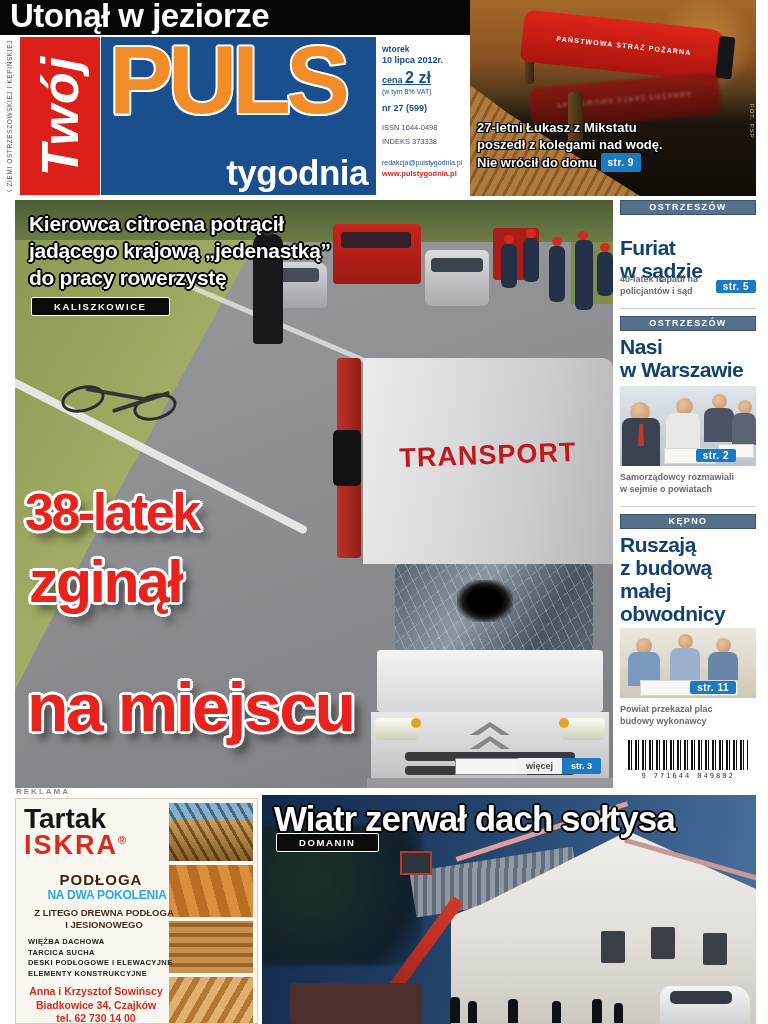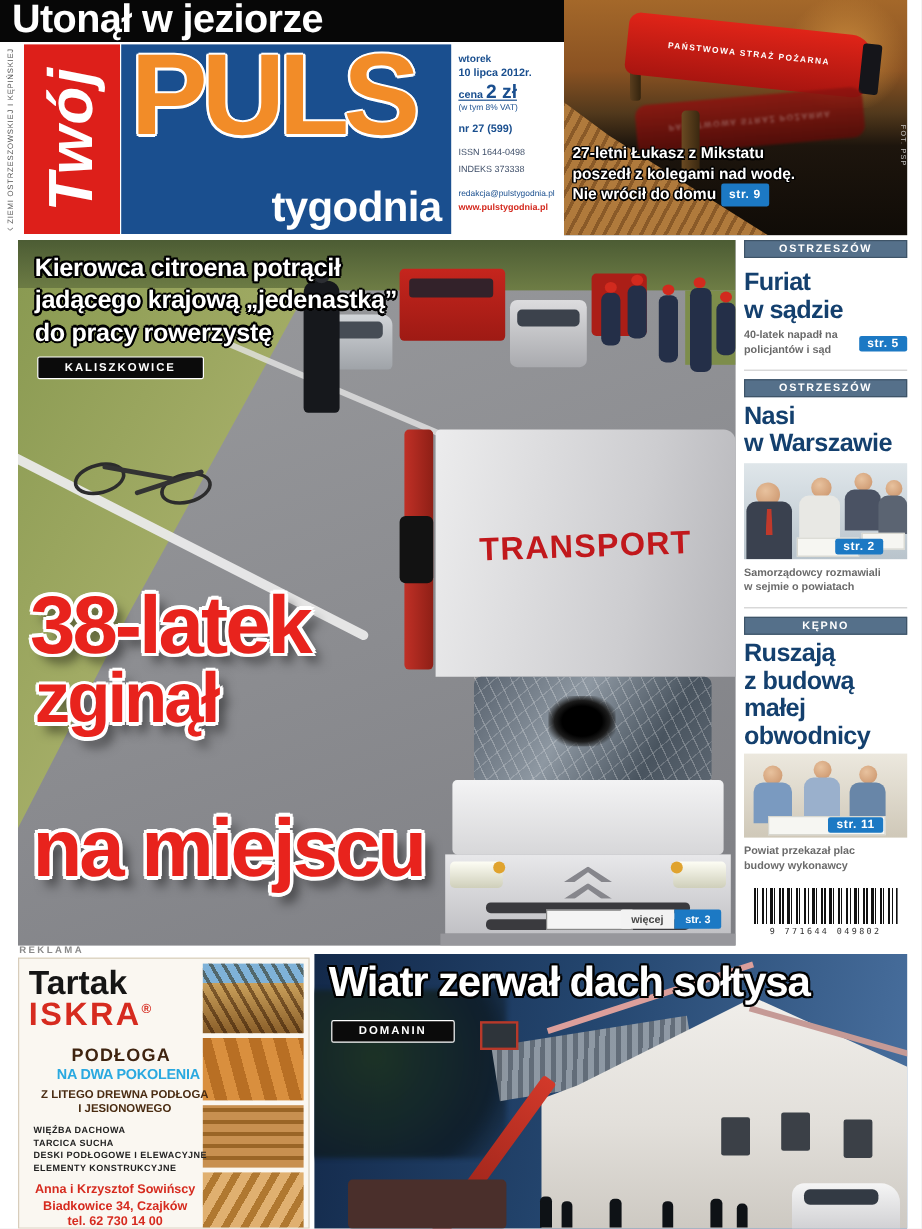--- a/index.html
+++ b/index.html
@@ -133,21 +133,21 @@
   .van-bumper{position:absolute;left:30px;top:420px;width:246px;height:10px;background:#97979c;}
   .van-plate{position:absolute;left:118px;top:400px;width:70px;height:15px;background:#f4f4f4;
       border:1px solid #888;}
 
   .kicker{left:14px;top:10px;}
   .kicker div{color:#fff;font-size:21px;font-weight:800;line-height:27px;letter-spacing:-.3px;}
   .loc-badge{display:inline-block;background:#0b0b0b;color:#fff;font-size:9.5px;font-weight:bold;
       letter-spacing:1.6px;padding:3px 22px;border:1px solid #fff;border-radius:2px;}
   .mp-badge-pos{left:16px;top:96px;}
   .bigred{color:#e8231d;font-weight:800;letter-spacing:-2.5px;white-space:nowrap;}
-  .br1{left:10px;top:282px;font-size:68px;}
+  .br1{left:10px;top:282px;font-size:52px;}
   .br2{left:14px;top:348px;font-size:59px;}
   .br3{left:12px;top:468px;font-size:68px;}
   .more-badge{right:12px;bottom:14px;display:flex;}
   .more-white{background:#f2f2f2;color:#444;font-size:9px;font-weight:bold;padding:3px 9px;border-radius:2px 0 0 2px;}
   .more-blue{background:#1c79c4;color:#fff;font-size:9px;font-weight:bold;padding:3px 9px;border-radius:0 2px 2px 0;}
 
   
   .sidebar{left:620px;top:200px;width:136px;height:588px;}
   .tag-bar{position:absolute;left:0;width:136px;height:15px;background:#55708a;border:1px solid #3e5468;
       box-sizing:border-box;color:#fff;font-size:9px;font-weight:bold;letter-spacing:1.4px;
@@ -209,21 +209,21 @@
   .hwin{position:absolute;width:24px;height:32px;background:#3b4047;border-radius:2px;}
   .boom{left:96px;top:74px;width:13px;height:160px;border-radius:3px;transform:rotate(36deg);
       transform-origin:bottom center;background:linear-gradient(180deg,#d2392a,#8e1f16);}
   .basket{left:138px;top:56px;width:28px;height:20px;background:#2e343a;border:2px solid #b8392a;}
   .truck-base{left:28px;top:188px;width:132px;height:41px;border-radius:4px;background:#4a2f2b;}
   .psil{position:absolute;border-radius:4px 4px 0 0;background:#0e1216;}
   .white-car{right:6px;bottom:-4px;width:90px;height:42px;border-radius:10px 16px 3px 3px;
       background:linear-gradient(180deg,#f5f5f5,#cdcdd0);}
   .white-car .win{position:absolute;left:10px;top:5px;width:62px;height:13px;background:#333a44;border-radius:5px;}
   .wind-headline{left:12px;top:4px;color:#fff;font-size:35px;font-weight:800;letter-spacing:-1px;white-space:nowrap;}
-  .wind-badge-pos{left:14px;top:54px;}
+  .wind-badge-pos{left:14px;top:37px;}
 </style>
 </head>
 <body>
 
 <div class="page">
 
   <div class="abs top-banner">
     <span class="banner-text">Utonął w jeziorze</span>
   </div>
 
@@ -340,21 +340,21 @@
 
     <div class="abs more-badge">
       <span class="more-white">więcej</span>
       <span class="more-blue">str. 3</span>
     </div>
   </div>
 
   <div class="abs sidebar">
 
     <div class="tag-bar" style="top:0;">OSTRZESZÓW</div>
-    <div class="abs sb-headline" style="left:0;top:24px;">
+    <div class="abs sb-headline" style="left:0;top:36px;">
       <div>Furiat</div>
       <div>w sądzie</div>
     </div>
     <div class="abs sb-caption" style="left:0;top:74px;width:92px;">
       <div>40-latek napadł na</div>
       <div>policjantów i sąd</div>
     </div>
     <span class="badge-blue abs" style="right:0;top:80px;">str. 5</span>
     <div class="sb-sep" style="top:108px;"></div>
 

